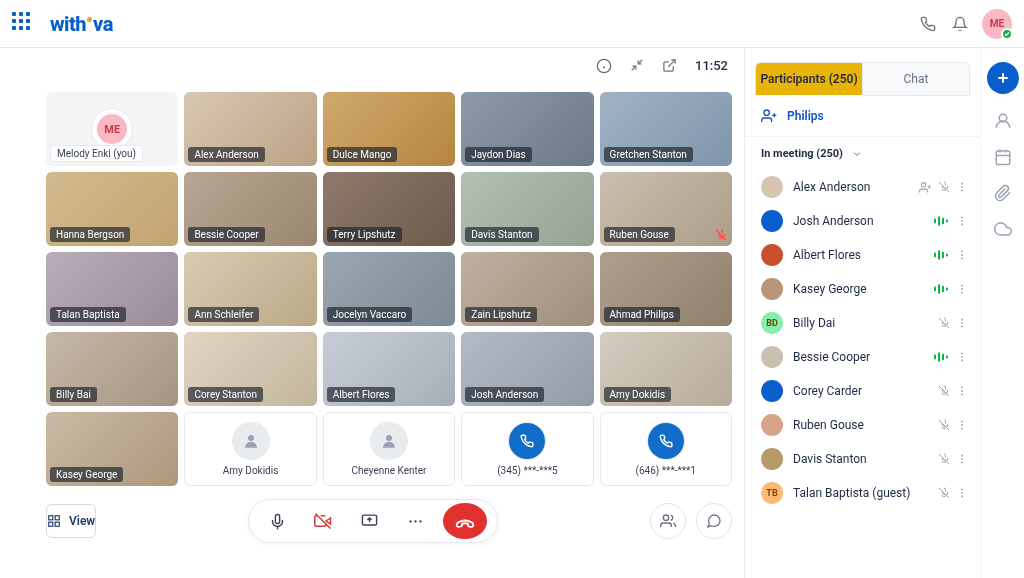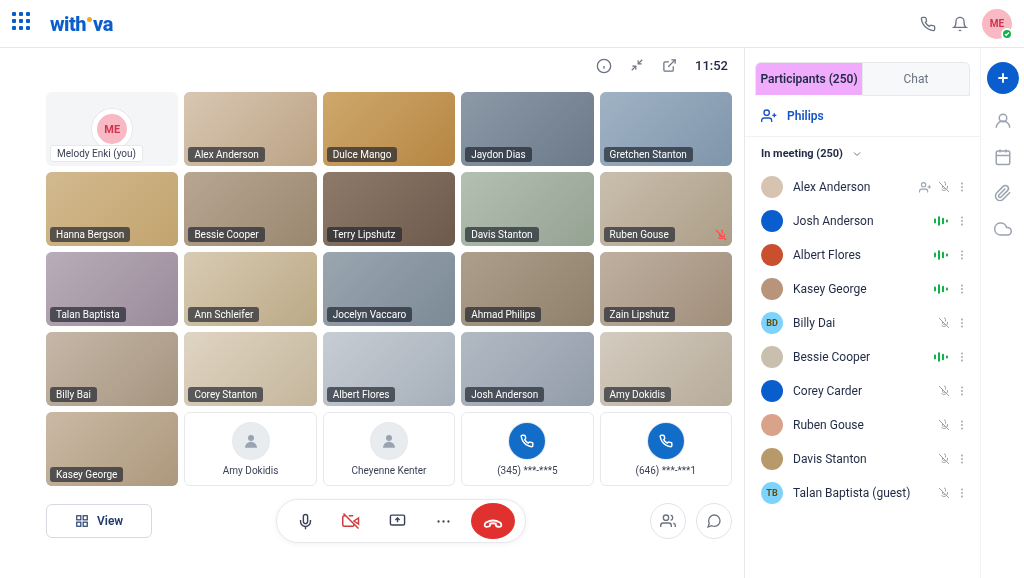--- a/index.html
+++ b/index.html
@@ -35,38 +35,38 @@
 
 
 .ph0{background:linear-gradient(135deg,#d9c7b3,#bba284);} .ph2{background:linear-gradient(135deg,#cfa86d,#b68642);} .ph3{background:linear-gradient(135deg,#8c9aa8,#6b7988);} .ph4{background:linear-gradient(135deg,#a0b3c5,#7f95aa);}
 .ph5{background:linear-gradient(135deg,#d2b98f,#c2a46e);} .ph6{background:linear-gradient(135deg,#b8a693,#9a876f);} .ph7{background:linear-gradient(135deg,#8f7a6a,#6d5a4c);} .ph8{background:linear-gradient(135deg,#b4c0b2,#95a393);} .ph9{background:linear-gradient(135deg,#cabfae,#ac9e87);}
 .ph10{background:linear-gradient(135deg,#b9adb9,#9a8b9a);} .ph11{background:linear-gradient(135deg,#d8cbb4,#bba985);} .ph12{background:linear-gradient(135deg,#9aa6b0,#7c8a96);} .ph13{background:linear-gradient(135deg,#bfb0a0,#a08e7a);} .ph14{background:linear-gradient(135deg,#ad9f8c,#8f806a);}
 .ph15{background:linear-gradient(135deg,#c6b8a8,#a5947f);} .ph16{background:linear-gradient(135deg,#e0d5c3,#c4b69c);} .ph17{background:linear-gradient(135deg,#c7cdd4,#a6afb9);} .ph18{background:linear-gradient(135deg,#b2bac4,#929ca9);} .ph19{background:linear-gradient(135deg,#d4ccc0,#b7ab99);}
 .ph20{background:linear-gradient(135deg,#cab9a5,#ad987c);}
 
 
 .bottombar { display: flex; align-items: center; margin-top: 12px; height: 46px; }
-.view-btn { height: 34px; border: 1px solid #d6dae0; border-radius: 6px; background:#fff; padding: 0 28px; display:flex; align-items:center; gap:8px; color:#1f3b6a; font-weight:600; font-size:12px; cursor:pointer; }
+.view-btn { height: 34px; border: 1px solid #d6dae0; border-radius: 6px; background:#fff; padding: 0 0; display:flex; align-items:center; gap:8px; color:#1f3b6a; font-weight:600; font-size:12px; cursor:pointer; }
 .controls-center { margin: 0 auto; background: #fff; border: 1px solid #e6e8ec; border-radius: 28px; height: 44px; display:flex; align-items:center; padding: 0 10px; gap: 10px; box-shadow: 0 1px 6px rgba(0,0,0,0.06);}
 .ctl { width: 36px; height: 36px; border-radius: 50%; display:flex; align-items:center; justify-content:center; cursor:pointer; color:#3b4256; }
 .ctl.video-off { color: #d23b3b; }
 .ctl.hangup { background:#e0312f; color:#fff; width:44px; }
 .right-ctls { display:flex; gap:10px; }
 .pill { width:36px; height:36px; border-radius:50%; border:1px solid #e0e3e8; background:#fff; display:flex; align-items:center; justify-content:center; cursor:pointer; color:#6b7280; }
 
 
 .panel { width: 236px; border-left: 1px solid #e6e8ec; display: flex; flex-direction: column; padding-top: 14px; }
 .panel-header { display:flex; align-items:center; justify-content:space-between; padding: 0 14px 12px 14px; }
 .panel-title { font-size: 14px; font-weight: 700; color:#1f2a44; }
 .panel-close { color:#6b7280; cursor:pointer; }
 .tabs { display:flex; padding: 0 10px; }
 .tab { flex:1; height:34px; display:flex; align-items:center; justify-content:center; font-size:12px; color:#6b7280; cursor:pointer; border:1px solid #e6e8ec; background:#f7f8fa; }
 .tab:first-child { border-radius: 6px 0 0 0; }
 .tab:last-child { border-radius: 0 6px 0 0; border-left:none; }
-.tab.active { background:#f0abfc; color:#1f2a44; font-weight:600; border-bottom-color:#fff; }
+.tab.active { background:#eab308; color:#1f2a44; font-weight:600; border-bottom-color:#fff; }
 .invite { display:flex; align-items:center; gap:10px; padding: 12px 16px; color:#1555c7; font-weight:600; font-size:12px; cursor:pointer; border-bottom: 1px solid #f0f2f5;}
 .section-head { display:flex; align-items:center; gap:8px; padding: 10px 16px; font-size:11px; font-weight:700; color:#1f2a44; cursor:pointer;}
 .plist { flex:1; overflow:hidden; }
 .prow { display:flex; align-items:center; gap:10px; padding: 6px 12px 6px 16px; font-size:12px; color:#1f2a44; }
 .prow .pav { width:22px; height:22px; border-radius:50%; flex-shrink:0; display:flex; align-items:center; justify-content:center; font-size:9px; font-weight:700; }
 .prow .pname { flex:1; white-space:nowrap; overflow:hidden; text-overflow:ellipsis; }
 .prow .picons { display:flex; align-items:center; gap:6px; flex-shrink:0; }
 
 
 .rail { width: 44px; display:flex; flex-direction:column; align-items:center; gap:18px; padding-top:14px; border-left: 1px solid #f0f2f5; }
@@ -200,26 +200,26 @@
         </div>
         <div class="tile">
           <div class="ph ph11"></div>
           <div class="label">Ann Schleifer</div>
         </div>
         <div class="tile">
           <div class="ph ph12"></div>
           <div class="label">Jocelyn Vaccaro</div>
         </div>
         <div class="tile">
+          <div class="ph ph13"></div>
+          <div class="label">Zain Lipshutz</div>
+        </div>
+        <div class="tile">
           <div class="ph ph14"></div>
           <div class="label">Ahmad Philips</div>
-        </div>
-        <div class="tile">
-          <div class="ph ph13"></div>
-          <div class="label">Zain Lipshutz</div>
         </div>
         <div class="tile">
           <div class="ph ph15"></div>
           <div class="label">Billy Bai</div>
         </div>
         <div class="tile">
           <div class="ph ph16"></div>
           <div class="label">Corey Stanton</div>
         </div>
         <div class="tile">
@@ -430,21 +430,21 @@
               <rect x="15" y="4" width="2.5" height="4" rx="1" fill="#10b24a"></rect>
             </svg>
             <svg width="12" height="12" viewBox="0 0 24 24" fill="#9aa3b1" style="cursor:pointer;">
               <circle cx="12" cy="5" r="1.8"></circle>
               <circle cx="12" cy="12" r="1.8"></circle>
               <circle cx="12" cy="19" r="1.8"></circle>
             </svg>
           </div>
         </div>
         <div class="prow">
-          <div class="pav" style="background:#7dd3fc;color:#6b4a00;">BD</div>
+          <div class="pav" style="background:#86efac;color:#6b4a00;">BD</div>
           <div class="pname">Billy Dai</div>
           <div class="picons">
             <svg width="12" height="12" viewBox="0 0 24 24" fill="none" stroke="#9aa3b1" stroke-width="2">
               <line x1="2" y1="2" x2="22" y2="22"></line>
               <path d="M9 9v3a3 3 0 0 0 5.1 2.1"></path>
               <path d="M12 2a3 3 0 0 1 3 3v4"></path>
               <path d="M19 10v2a7 7 0 0 1-11.9 5"></path>
             </svg>
             <svg width="12" height="12" viewBox="0 0 24 24" fill="#9aa3b1" style="cursor:pointer;">
               <circle cx="12" cy="5" r="1.8"></circle>
@@ -515,21 +515,21 @@
               <path d="M19 10v2a7 7 0 0 1-11.9 5"></path>
             </svg>
             <svg width="12" height="12" viewBox="0 0 24 24" fill="#9aa3b1" style="cursor:pointer;">
               <circle cx="12" cy="5" r="1.8"></circle>
               <circle cx="12" cy="12" r="1.8"></circle>
               <circle cx="12" cy="19" r="1.8"></circle>
             </svg>
           </div>
         </div>
         <div class="prow">
-          <div class="pav" style="background:#7dd3fc;color:#6b4a00;">TB</div>
+          <div class="pav" style="background:#fdba74;color:#6b4a00;">TB</div>
           <div class="pname">Talan Baptista (guest)</div>
           <div class="picons">
             <svg width="12" height="12" viewBox="0 0 24 24" fill="none" stroke="#9aa3b1" stroke-width="2">
               <line x1="2" y1="2" x2="22" y2="22"></line>
               <path d="M9 9v3a3 3 0 0 0 5.1 2.1"></path>
               <path d="M12 2a3 3 0 0 1 3 3v4"></path>
               <path d="M19 10v2a7 7 0 0 1-11.9 5"></path>
             </svg>
             <svg width="12" height="12" viewBox="0 0 24 24" fill="#9aa3b1" style="cursor:pointer;">
               <circle cx="12" cy="5" r="1.8"></circle>

